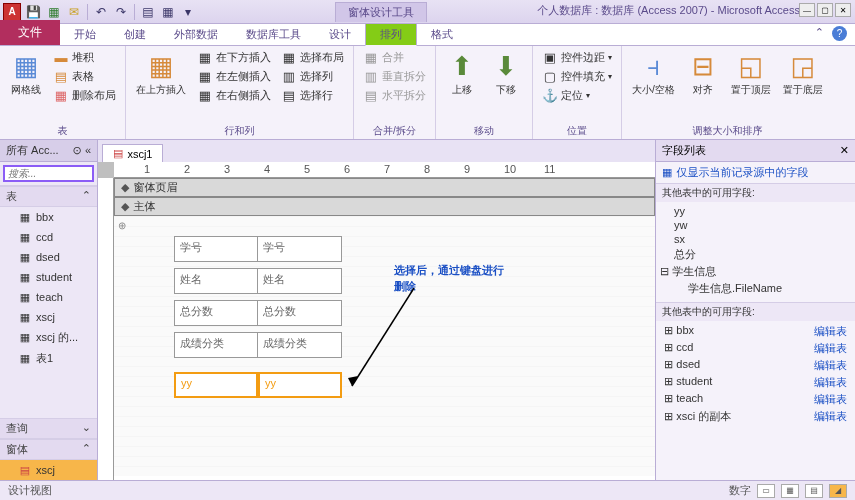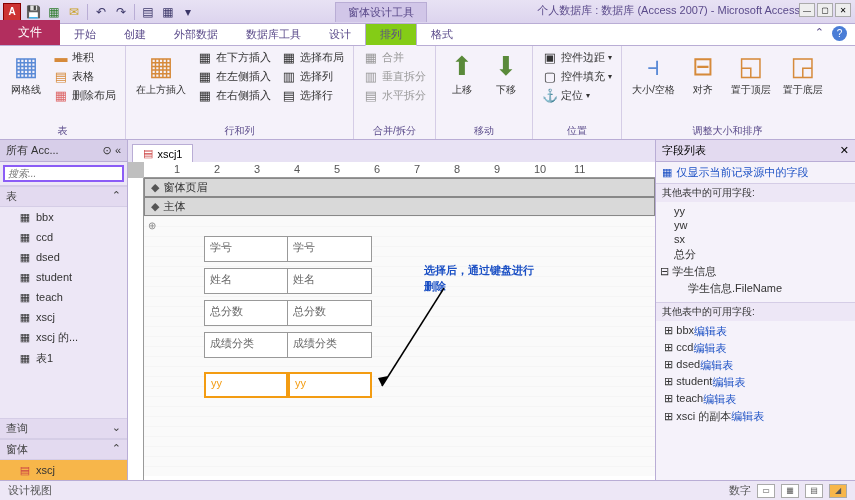--- a/index.html
+++ b/index.html
@@ -28,21 +28,21 @@
 .rbig{display:flex;flex-direction:column;align-items:center;gap:2px;padding:2px 4px;cursor:pointer}
 .rbig-icon{width:32px;height:32px;display:flex;align-items:center;justify-content:center;font-size:26px}
 .rbig-label{font-size:10px;color:#333;text-align:center;line-height:11px}
 .rcol{display:flex;flex-direction:column;gap:1px}
 .rsmall{display:flex;align-items:center;gap:3px;padding:1px 3px;cursor:pointer;font-size:10px;color:#333;white-space:nowrap}
 .rsmall-icon{width:16px;height:16px;display:flex;align-items:center;justify-content:center;font-size:13px}
 .grey{color:#999}
 
 .main{display:flex;height:340px}
 
-.nav{width:128px;background:#ede7f6;border-right:1px solid #b9add5;display:flex;flex-direction:column}
+.nav{width:98px;background:#ede7f6;border-right:1px solid #b9add5;display:flex;flex-direction:column}
 .nav-hdr{background:#d7cee9;border-bottom:1px solid #b9add5;padding:3px 6px;display:flex;align-items:center;justify-content:space-between;font-size:11px;color:#333}
 .nav-search{padding:3px;border-bottom:1px solid #d5cde6}
 .nav-search input{width:100%;border:2px solid #8b5cf6;padding:1px 3px;font-size:10px;font-style:italic;color:#888}
 .nav-section{background:#e3daf0;padding:2px 6px;font-size:11px;color:#444;border-top:1px solid #d5cde6;border-bottom:1px solid #d5cde6;display:flex;justify-content:space-between;cursor:pointer}
 .nav-items{overflow:hidden}
 .nav-item{padding:3px 6px 3px 18px;font-size:11px;color:#333;cursor:pointer;display:flex;align-items:center;gap:4px}
 .nav-item.sel{background:#f7b64a}
 .ticon{width:14px;height:14px;display:flex;align-items:center;justify-content:center;font-size:11px}
 
 .canvas-wrap{flex:1;display:flex;flex-direction:column;background:#bfbfbf;position:relative}
@@ -64,21 +64,21 @@
 .annot{position:absolute;color:#1a4fc4;font-size:12px;font-weight:bold;line-height:16px}
 .arrow{position:absolute}
 
 .fieldlist{width:200px;background:#f5f2fa;border-left:1px solid #b9add5;display:flex;flex-direction:column}
 .fl-hdr{background:#e3daf0;padding:3px 6px;font-size:11px;display:flex;justify-content:space-between;align-items:center;border-bottom:1px solid #b9add5}
 .fl-link{color:#1a4fc4;padding:3px 6px;font-size:10px;display:flex;align-items:center;gap:4px;cursor:pointer}
 .fl-section{padding:2px 6px;font-size:10px;color:#333;background:#ede7f6;border-top:1px solid #d5cde6}
 .fl-tree{padding:2px 4px;font-size:10px;color:#333;overflow:auto}
 .fl-node{padding:1px 0 1px 14px;white-space:nowrap}
 .fl-node.parent::before{content:"⊟ ";margin-left:-14px}
-.fl-table-row{display:flex;justify-content:flex-start;padding:1px 4px;font-size:10px}
+.fl-table-row{display:flex;justify-content:space-between;padding:1px 4px;font-size:10px}
 .fl-table-row .edit{color:#1a4fc4;cursor:pointer}
 
 .status{height:20px;background:#ede7f6;border-top:1px solid #b9add5;display:flex;align-items:center;justify-content:space-between;padding:0 8px;font-size:10px;color:#555}
 .status-right{display:flex;align-items:center;gap:6px}
 .view-btn{width:18px;height:14px;border:1px solid #aaa;background:#fff;font-size:8px;display:flex;align-items:center;justify-content:center}
 </style>
 </head>
 <body>
 
 <div class="titlebar">

